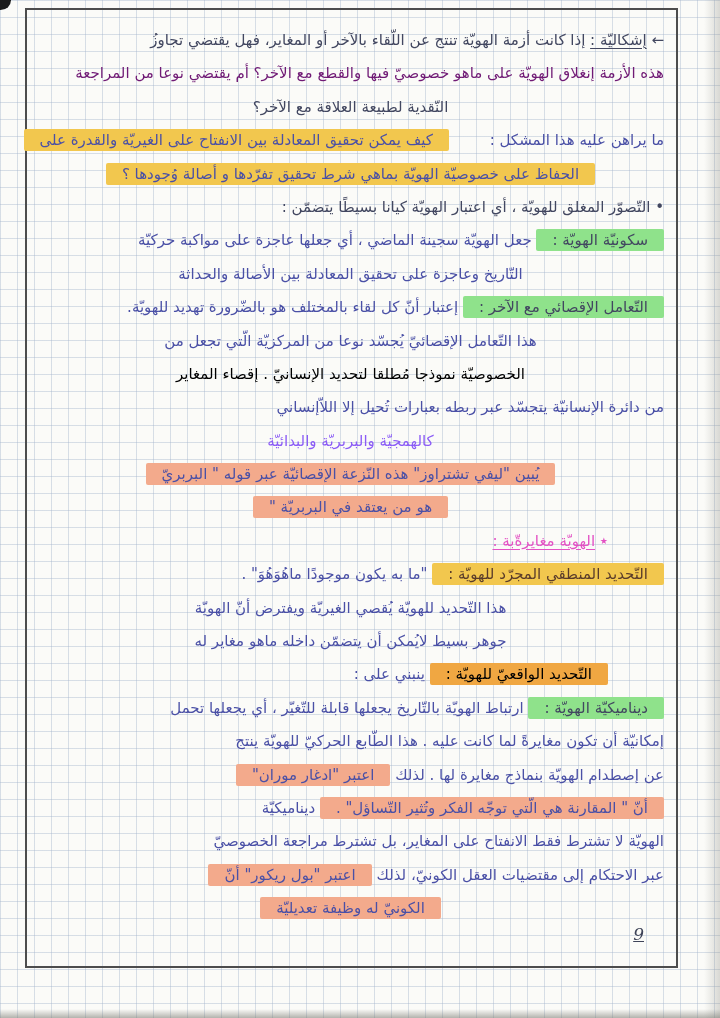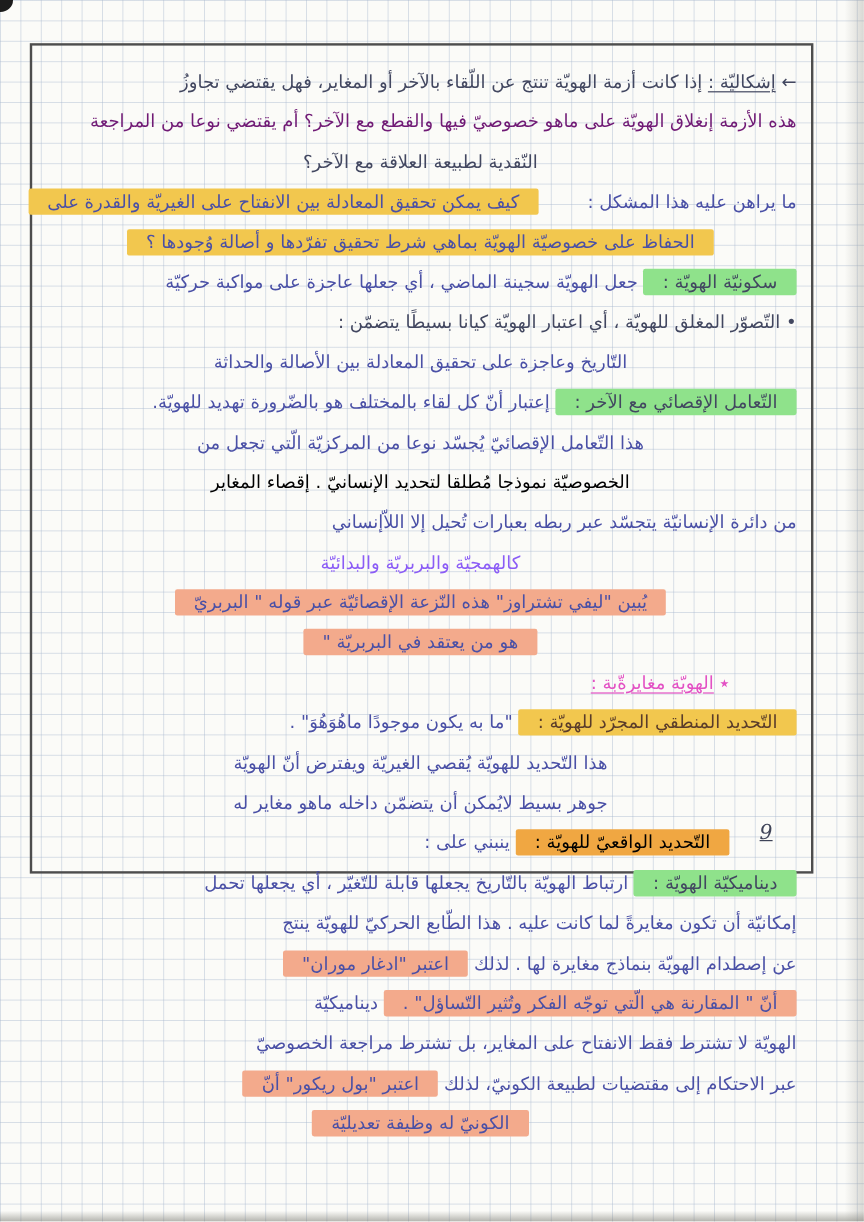--- a/index.html
+++ b/index.html
@@ -20,21 +20,21 @@
   }
   .edge-right {
     position:absolute; top:0; right:0; width:16px; height:100%;
     background:linear-gradient(to right, rgba(255,255,255,0), rgba(135,135,128,.30));
   }
   .edge-bottom {
     position:absolute; bottom:0; left:0; width:100%; height:9px;
     background:linear-gradient(to bottom, rgba(255,255,255,0), rgba(120,120,112,.55));
   }
   .frame {
-    position:absolute; left:25px; top:36px; width:653px; height:692px;
+    position:absolute; left:25px; top:8px; width:653px; height:960px;
     border:2px solid #4d4d4d;
   }
   .content {
     position:absolute; top:14px; right:12px; left:10px; bottom:10px;
     direction:rtl;
   }
   .line {
     height:33.4px; line-height:33.4px;
     font-size:15px; white-space:nowrap;
     text-align:right;
@@ -56,37 +56,37 @@
 <div class="edge-right"></div>
 <div class="edge-bottom"></div>
 
 <div class="frame">
   <div class="content">
       <div class="line"><span style="color: rgb(66, 71, 96);">← </span><span class="u" style="color: rgb(66, 71, 96);">إشكاليّة :</span><span style="color: rgb(66, 71, 96);"> إذا كانت أزمة الهويّة تنتج عن اللّقاء بالآخر أو المغاير، فهل يقتضي تجاوزُ</span></div>
       <div class="line"><span style="color: #701a75;">هذه الأزمة إنغلاق الهويّة على ماهو خصوصيّ فيها والقطع مع الآخر؟ أم يقتضي نوعا من المراجعة</span></div>
       <div class="line center"><span style="color: rgb(66, 71, 96);">النّقدية لطبيعة العلاقة مع الآخر؟</span></div>
       <div class="line"><span style="color: rgb(74, 80, 166); padding-left: 36px;">ما يراهن عليه هذا المشكل : </span><span class="hl" style="color: rgb(74, 80, 166); background-color: rgb(242, 199, 78);">كيف يمكن تحقيق المعادلة بين الانفتاح على الغيريّة والقدرة على</span></div>
       <div class="line center"><span class="hl" style="color: rgb(74, 80, 166); background-color: rgb(242, 199, 78);">الحفاظ على خصوصيّة الهويّة بماهي شرط تحقيق تفرّدها و أصالة وُجودها ؟</span></div>
+      <div class="line"><span style="color: rgb(66, 71, 96);">• التّصوّر المغلق للهويّة ، أي اعتبار الهويّة كيانا بسيطًا يتضمّن :</span></div>
       <div class="line"><span class="hl" style="color: rgb(66, 71, 96); background-color: rgb(143, 226, 139);">سكونيّة الهويّة :</span><span style="color: rgb(74, 80, 166);"> جعل الهويّة سجينة الماضي ، أي جعلها عاجزة على مواكبة حركيّة</span></div>
-      <div class="line"><span style="color: rgb(66, 71, 96);">• التّصوّر المغلق للهويّة ، أي اعتبار الهويّة كيانا بسيطًا يتضمّن :</span></div>
       <div class="line center"><span style="color: rgb(74, 80, 166);">التّاريخ وعاجزة على تحقيق المعادلة بين الأصالة والحداثة</span></div>
       <div class="line"><span class="hl" style="color: rgb(66, 71, 96); background-color: rgb(143, 226, 139);">التّعامل الإقصائي مع الآخر :</span><span style="color: rgb(74, 80, 166);"> إعتبار أنّ كل لقاء بالمختلف هو بالضّرورة تهديد للهويّة.</span></div>
       <div class="line center"><span style="color: rgb(74, 80, 166);">هذا التّعامل الإقصائيّ يُجسّد نوعا من المركزيّة الّتي تجعل من</span></div>
       <div class="line center"><span style="color: #000000;">الخصوصيّة نموذجا مُطلقا لتحديد الإنسانيّ . إقصاء المغاير</span></div>
       <div class="line"><span style="color: rgb(74, 80, 166);">من دائرة الإنسانيّة يتجسّد عبر ربطه بعبارات تُحيل إلا اللاّإنساني</span></div>
       <div class="line center"><span style="color: #8b5cf6;">كالهمجيّة والبربريّة والبدائيّة</span></div>
       <div class="line center"><span class="hl" style="color: rgb(74, 80, 166); background-color: rgb(243, 170, 140);">يُبين "ليفي تشتراوز" هذه النّزعة الإقصائيّة عبر قوله " البربريّ</span></div>
       <div class="line center"><span class="hl" style="color: rgb(74, 80, 166); background-color: rgb(243, 170, 140);">هو من يعتقد في البربريّة "</span></div>
       <div class="line pr56"><span style="color: rgb(227, 81, 196);">٭ </span><span class="u" style="color: rgb(227, 81, 196);">الهويّة مغايرةّبة :</span></div>
       <div class="line"><span class="hl" style="color: rgb(90, 60, 42); background-color: rgb(242, 199, 78);">التّحديد المنطقي المجرّد للهويّة :</span><span style="color: rgb(74, 80, 166);"> "ما به يكون موجودًا ماهُوَهُوَ" .</span></div>
       <div class="line center"><span style="color: rgb(74, 80, 166);">هذا التّحديد للهويّة يُقصي الغيريّة ويفترض أنّ الهويّة</span></div>
       <div class="line center"><span style="color: rgb(74, 80, 166);">جوهر بسيط لايُمكن أن يتضمّن داخله ماهو مغاير له</span></div>
       <div class="line pr56"><span class="hl" style="color: #000000; background-color: rgb(240, 167, 66);">التّحديد الواقعيّ للهويّة :</span><span style="color: rgb(74, 80, 166);"> ينبني على :</span></div>
       <div class="line"><span class="hl" style="color: rgb(66, 71, 96); background-color: rgb(143, 226, 139);">ديناميكيّة الهويّة :</span><span style="color: rgb(74, 80, 166);"> ارتباط الهويّة بالتّاريخ يجعلها قابلة للتّغيّر ، أي يجعلها تحمل</span></div>
       <div class="line"><span style="color: rgb(74, 80, 166);">إمكانيّة أن تكون مغايرةً لما كانت عليه . هذا الطّابع الحركيّ للهويّة ينتج</span></div>
       <div class="line"><span style="color: rgb(74, 80, 166);">عن إصطدام الهويّة بنماذج مغايرة لها . لذلك </span><span class="hl" style="color: rgb(74, 80, 166); background-color: rgb(243, 170, 140);">اعتبر "ادغار موران"</span></div>
       <div class="line"><span class="hl" style="color: rgb(74, 80, 166); background-color: rgb(243, 170, 140);">أنّ " المقارنة هي الّتي توجّه الفكر وتُثير التّساؤل" .</span><span style="color: rgb(74, 80, 166);"> ديناميكيّة</span></div>
       <div class="line"><span style="color: rgb(74, 80, 166);">الهويّة لا تشترط فقط الانفتاح على المغاير، بل تشترط مراجعة الخصوصيّ</span></div>
-      <div class="line"><span style="color: rgb(74, 80, 166);">عبر الاحتكام إلى مقتضيات لطبيعة الكونيّ، لذلك </span><span class="hl" style="color: rgb(74, 80, 166); background-color: rgb(243, 170, 140);">اعتبر "بول ريكور" أنّ</span></div>
+      <div class="line"><span style="color: rgb(74, 80, 166);">عبر الاحتكام إلى مقتضيات العقل الكونيّ، لذلك </span><span class="hl" style="color: rgb(74, 80, 166); background-color: rgb(243, 170, 140);">اعتبر "بول ريكور" أنّ</span></div>
       <div class="line center"><span class="hl" style="color: rgb(74, 80, 166); background-color: rgb(243, 170, 140);">الكونيّ له وظيفة تعديليّة</span></div>
     </div>
   <div class="page-number">9</div>
 </div>
 
 </body></html>

